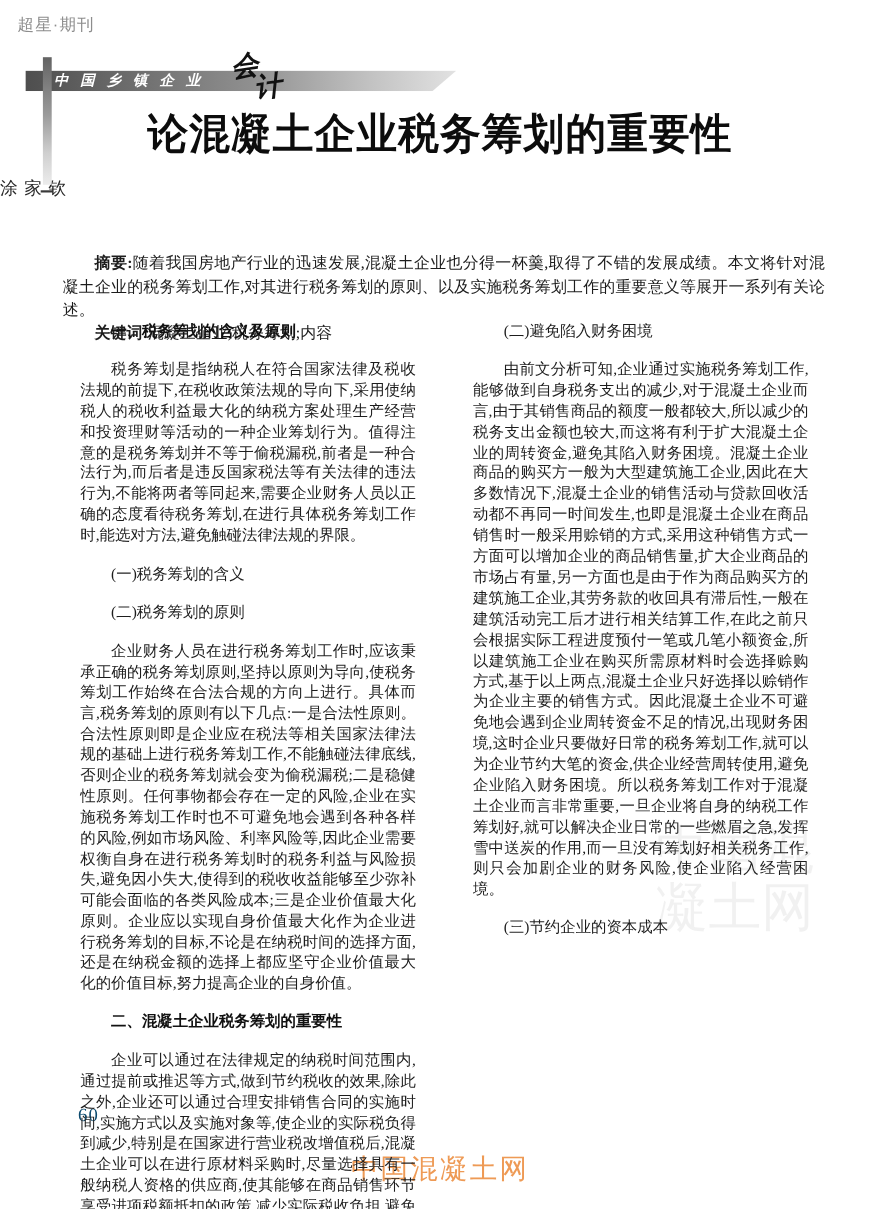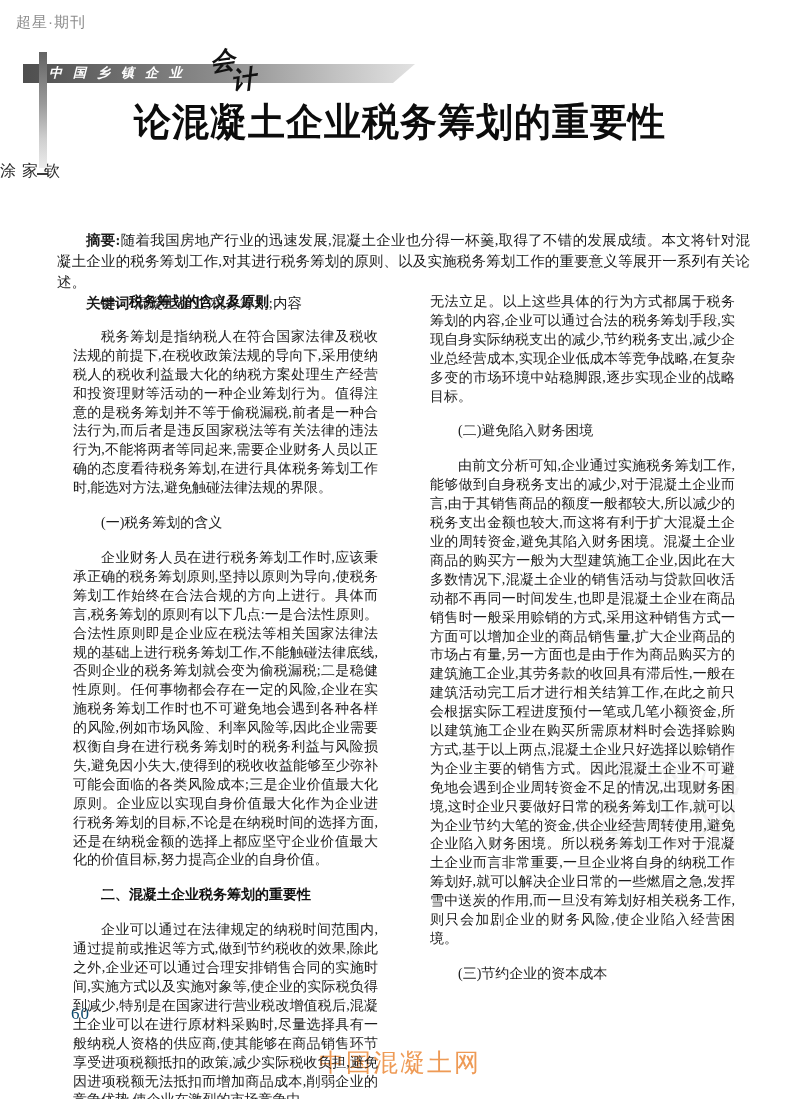--- a/index.html
+++ b/index.html
@@ -165,26 +165,26 @@
     <p><b>摘要:</b><span>随着我国房地产行业的迅速发展,混凝土企业也分得一杯羹,取得了不错的发展成绩。本文将针对混凝土企业的税务筹划工作,对其进行税务筹划的原则、以及实施税务筹划工作的重要意义等展开一系列有关论述。</span></p>
     <p><b>关键词:</b><span>混凝土企业;税务筹划;内容</span></p>
   </div>
 
   <div class="ghost-watermark">中国混凝土网</div>
 
   <div class="col col-left">
       <div class="blk h1">一、税务筹划的含义及原则</div>
       <div class="blk p">税务筹划是指纳税人在符合国家法律及税收法规的前提下,在税收政策法规的导向下,采用使纳税人的税收利益最大化的纳税方案处理生产经营和投资理财等活动的一种企业筹划行为。值得注意的是税务筹划并不等于偷税漏税,前者是一种合法行为,而后者是违反国家税法等有关法律的违法行为,不能将两者等同起来,需要企业财务人员以正确的态度看待税务筹划,在进行具体税务筹划工作时,能选对方法,避免触碰法律法规的界限。</div>
       <div class="blk h2">(一)税务筹划的含义</div>
+      <div class="blk h2">(二)税务筹划的原则</div>
       <div class="blk p">企业财务人员在进行税务筹划工作时,应该秉承正确的税务筹划原则,坚持以原则为导向,使税务筹划工作始终在合法合规的方向上进行。具体而言,税务筹划的原则有以下几点:一是合法性原则。合法性原则即是企业应在税法等相关国家法律法规的基础上进行税务筹划工作,不能触碰法律底线,否则企业的税务筹划就会变为偷税漏税;二是稳健性原则。任何事物都会存在一定的风险,企业在实施税务筹划工作时也不可避免地会遇到各种各样的风险,例如市场风险、利率风险等,因此企业需要权衡自身在进行税务筹划时的税务利益与风险损失,避免因小失大,使得到的税收收益能够至少弥补可能会面临的各类风险成本;三是企业价值最大化原则。企业应以实现自身价值最大化作为企业进行税务筹划的目标,不论是在纳税时间的选择方面,还是在纳税金额的选择上都应坚守企业价值最大化的价值目标,努力提高企业的自身价值。</div>
       <div class="blk h1">二、混凝土企业税务筹划的重要性</div>
       <div class="blk p">企业可以通过在法律规定的纳税时间范围内,通过提前或推迟等方式,做到节约税收的效果,除此之外,企业还可以通过合理安排销售合同的实施时间,实施方式以及实施对象等,使企业的实际税负得到减少,特别是在国家进行营业税改增值税后,混凝土企业可以在进行原材料采购时,尽量选择具有一般纳税人资格的供应商,使其能够在商品销售环节享受进项税额抵扣的政策,减少实际税收负担,避免因进项税额无法抵扣而增加商品成本,削弱企业的竞争优势,使企业在激烈的市场竞争中,</div>
     </div>
   <div class="col col-right">
-      <div class="blk pcont">无法立足。以上这些具体的行为方式都属于税务筹划的内容,企业可以通过合法的税务筹划手段,实现自身实际纳税支出的减少,节约税务支出,减少企业总经营成本,实现企业低成本等竞争战略,在复杂多变的市场环境中站稳脚跟,逐步实现企业的战略目标。</div>
       <div class="blk h2">(二)避免陷入财务困境</div>
       <div class="blk p">由前文分析可知,企业通过实施税务筹划工作,能够做到自身税务支出的减少,对于混凝土企业而言,由于其销售商品的额度一般都较大,所以减少的税务支出金额也较大,而这将有利于扩大混凝土企业的周转资金,避免其陷入财务困境。混凝土企业商品的购买方一般为大型建筑施工企业,因此在大多数情况下,混凝土企业的销售活动与贷款回收活动都不再同一时间发生,也即是混凝土企业在商品销售时一般采用赊销的方式,采用这种销售方式一方面可以增加企业的商品销售量,扩大企业商品的市场占有量,另一方面也是由于作为商品购买方的建筑施工企业,其劳务款的收回具有滞后性,一般在建筑活动完工后才进行相关结算工作,在此之前只会根据实际工程进度预付一笔或几笔小额资金,所以建筑施工企业在购买所需原材料时会选择赊购方式,基于以上两点,混凝土企业只好选择以赊销作为企业主要的销售方式。因此混凝土企业不可避免地会遇到企业周转资金不足的情况,出现财务困境,这时企业只要做好日常的税务筹划工作,就可以为企业节约大笔的资金,供企业经营周转使用,避免企业陷入财务困境。所以税务筹划工作对于混凝土企业而言非常重要,一旦企业将自身的纳税工作筹划好,就可以解决企业日常的一些燃眉之急,发挥雪中送炭的作用,而一旦没有筹划好相关税务工作,则只会加剧企业的财务风险,使企业陷入经营困境。</div>
       <div class="blk h2">(三)节约企业的资本成本</div>
     </div>
 
   <div class="page-number">60</div>
   <div class="site-watermark" style="color: rgb(238, 154, 85);">中国混凝土网</div>
 
 </div>
 

